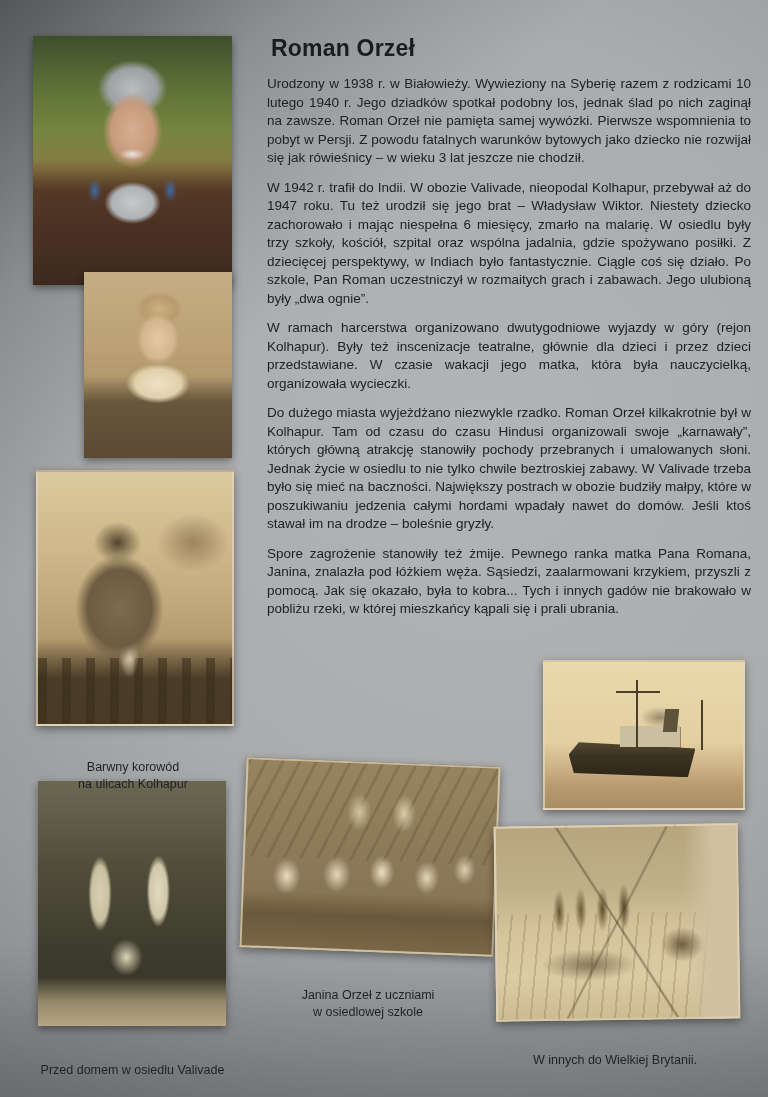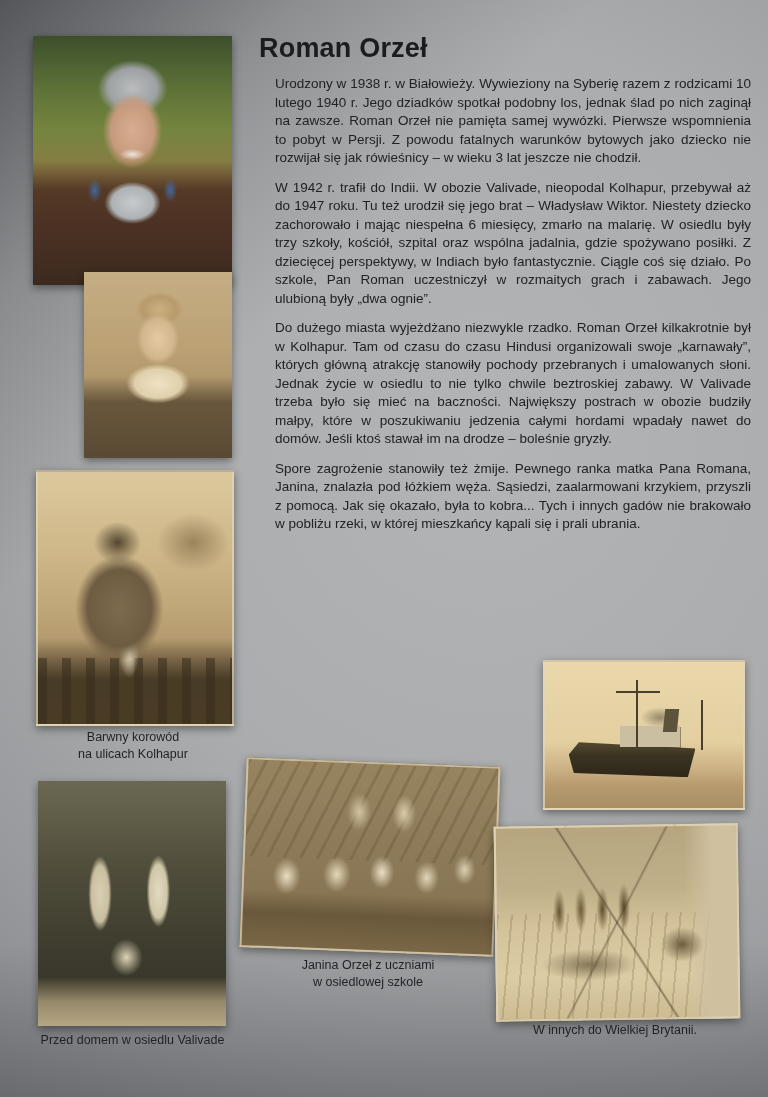--- a/index.html
+++ b/index.html
@@ -13,26 +13,26 @@
       linear-gradient(0deg, rgba(40,42,45,0.30) 0%, rgba(40,42,45,0) 14%),
       radial-gradient(130% 95% at 63% 40%, #b2b4b6 0%, #aaacae 38%, #989a9d 62%, #828487 82%, #717376 100%);
   }
 
   
   .text-col{
     position:absolute; left:259px; top:36px; width:492px;
     color:#202226;
   }
   .text-col h1{
-    margin:0 0 14px 0;
-    font-size:27px; line-height:25px; font-weight:bold; color:#1b1c1e;
+    margin:0 0 14px 12px;
+    font-size:23px; line-height:25px; font-weight:bold; color:#1b1c1e;
     letter-spacing:0.2px;
   }
   .para{
-    margin:0 0 11px 16px;
+    margin:0 0 11px 8px;
     font-size:13.5px; line-height:18.5px;
     text-align:justify;
   }
   .para.narrow{ width:280px; }
 
   
   .photo{
     position:absolute;
     box-shadow:0 3px 8px rgba(0,0,0,0.42);
   }
@@ -149,20 +149,21 @@
       linear-gradient(270deg, #cfc0a0 0%, #cfc0a0 10%, rgba(0,0,0,0) 22%),
       repeating-linear-gradient(96deg, rgba(120,100,66,0.25) 0 2px, rgba(0,0,0,0) 2px 14px) 0 100% / 100% 55% no-repeat,
       linear-gradient(180deg, #b6a57e 0%, #c0b089 32%, #d3c29a 52%, #dccca4 78%, #cdbb92 100%);
   }
 
   
   .caption{
     position:absolute;
     font-size:12.5px; line-height:16.5px; color:#1f2124;
     text-align:center;
+    margin-top:30px;
   }
   .cap-parade{ left:36px;  top:729px;  width:194px; }
   .cap-house { left:10px;  top:1032px; width:245px; }
   .cap-school{ left:243px; top:957px;  width:250px; }
   .cap-deck  { left:485px; top:1022px; width:260px; }
 </style>
 </head>
 <body>
 
 <div class="page">
@@ -196,17 +197,18 @@
     <div>w osiedlowej szkole</div>
   </div>
   <div class="caption cap-deck">
     <div>W innych do Wielkiej Brytanii.</div>
   </div>
 
   <div class="text-col">
     <h1>Roman Orzeł</h1>
     <p class="para">Urodzony w 1938 r. w Białowieży. Wywieziony na Syberię razem z rodzicami 10 lutego 1940 r. Jego dziadków spotkał podobny los, jednak ślad po nich zaginął na zawsze. Roman Orzeł nie pamięta samej wywózki. Pierwsze wspomnienia to pobyt w Persji. Z powodu fatalnych warunków bytowych jako dziecko nie rozwijał się jak rówieśnicy – w wieku 3 lat jeszcze nie chodził.</p>
     <p class="para">W 1942 r. trafił do Indii. W obozie Valivade, nieopodal Kolhapur, przebywał aż do 1947 roku. Tu też urodził się jego brat – Władysław Wiktor. Niestety dziecko zachorowało i mając niespełna 6 miesięcy, zmarło na malarię. W osiedlu były trzy szkoły, kościół, szpital oraz wspólna jadalnia, gdzie spożywano posiłki. Z dziecięcej perspektywy, w Indiach było fantastycznie. Ciągle coś się działo. Po szkole, Pan Roman uczestniczył w rozmaitych grach i zabawach. Jego ulubioną były „dwa ognie”.</p>
+    <p class="para">W ramach harcerstwa organizowano dwutygodniowe wyjazdy w góry (rejon Kolhapur). Były też inscenizacje teatralne, głównie dla dzieci i przez dzieci przedstawiane. W czasie wakacji jego matka, która była nauczycielką, organizowała wycieczki.</p>
     <p class="para">Do dużego miasta wyjeżdżano niezwykle rzadko. Roman Orzeł kilkakrotnie był w Kolhapur. Tam od czasu do czasu Hindusi organizowali swoje „karnawały”, których główną atrakcję stanowiły pochody przebranych i umalowanych słoni. Jednak życie w osiedlu to nie tylko chwile beztroskiej zabawy. W Valivade trzeba było się mieć na baczności. Największy postrach w obozie budziły małpy, które w poszukiwaniu jedzenia całymi hordami wpadały nawet do domów. Jeśli ktoś stawał im na drodze – boleśnie gryzły.</p>
     <p class="para">Spore zagrożenie stanowiły też żmije. Pewnego ranka matka Pana Romana, Janina, znalazła pod łóżkiem węża. Sąsiedzi, zaalarmowani krzykiem, przyszli z pomocą. Jak się okazało, była to kobra... Tych i innych gadów nie brakowało w pobliżu rzeki, w której mieszkańcy kąpali się i prali ubrania.</p>
   </div>
 
 </div>
 
 </body></html>

